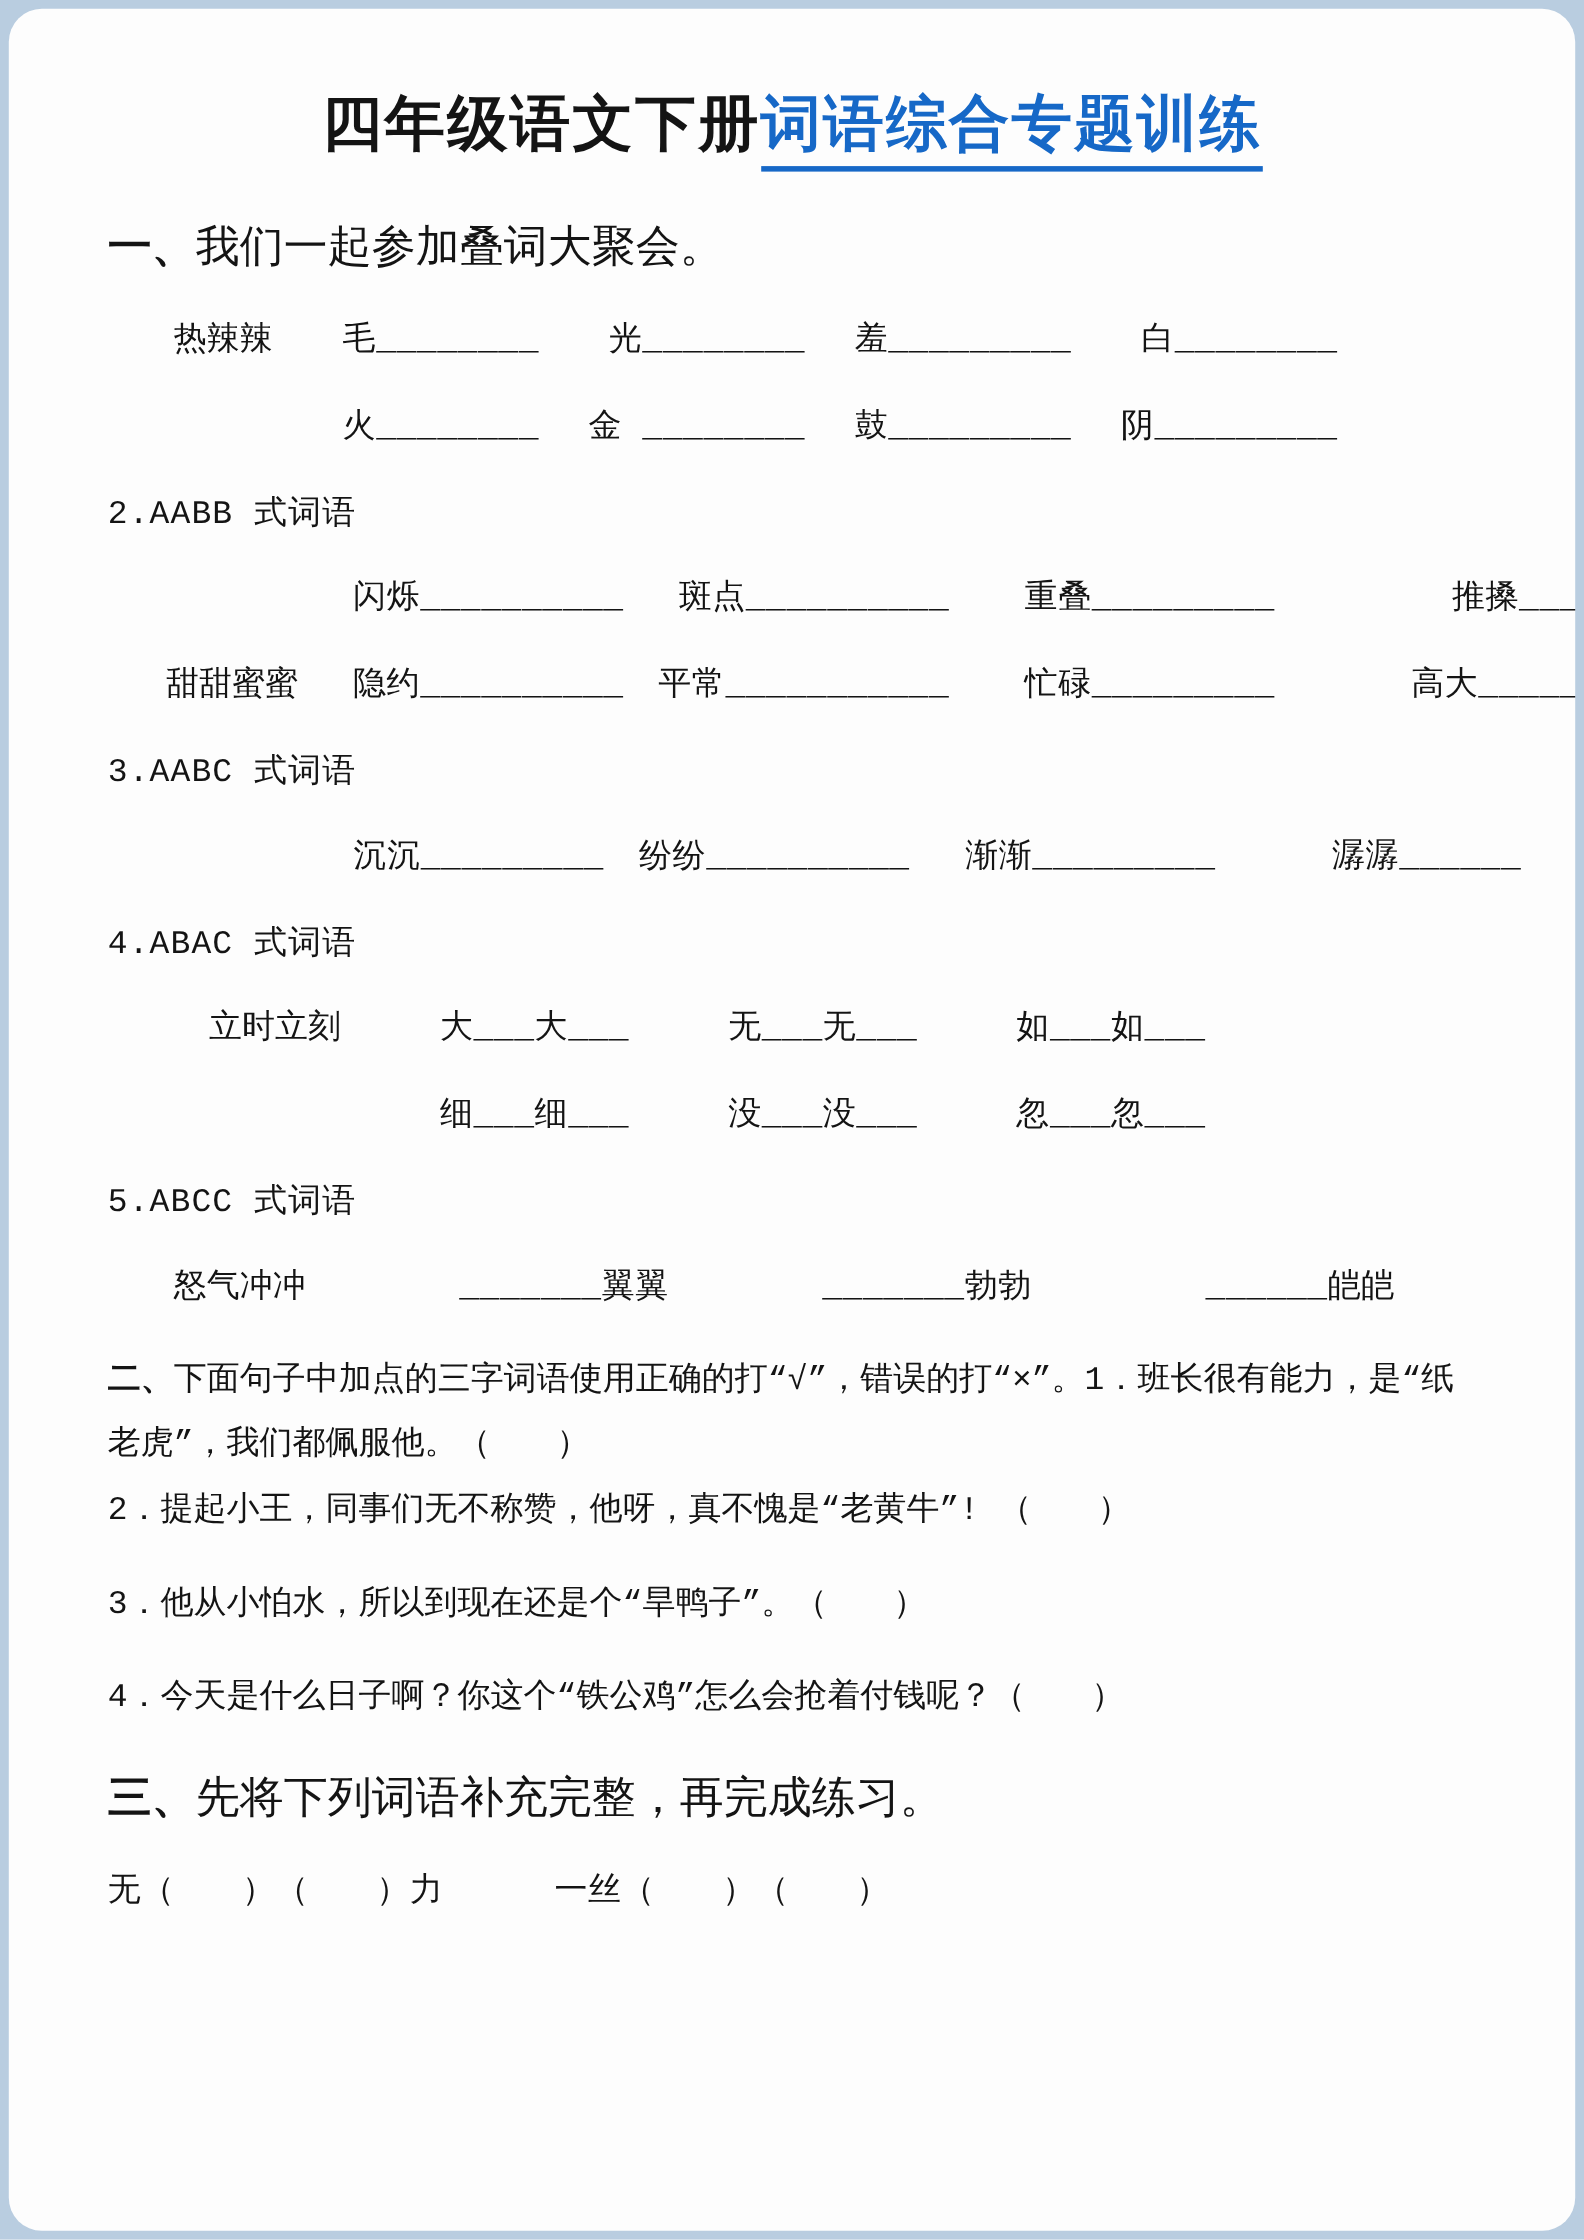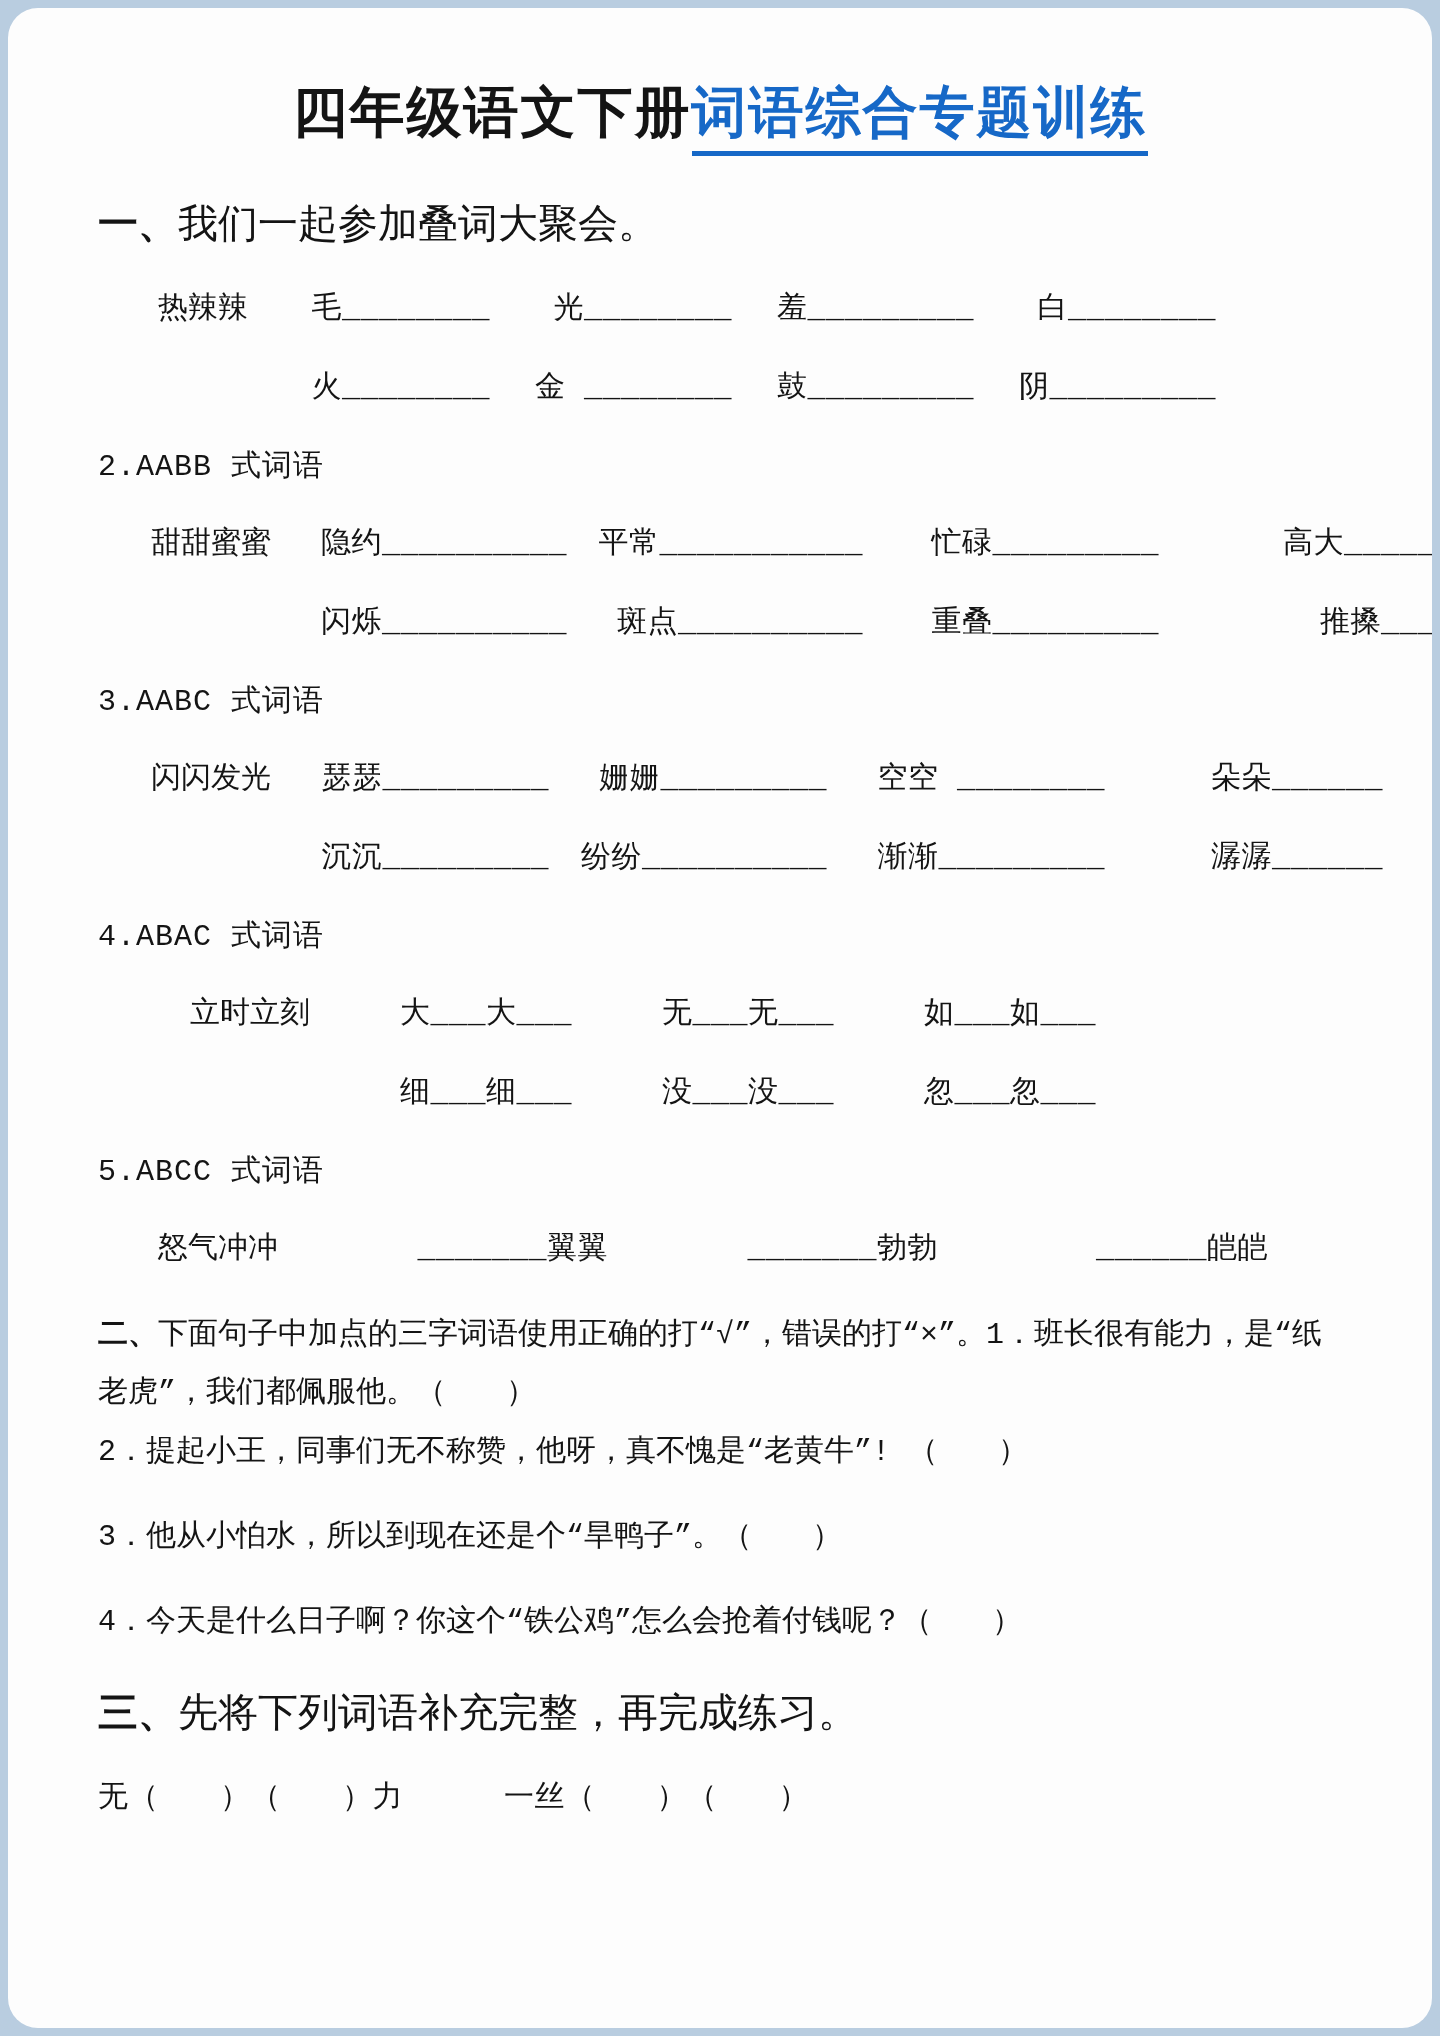--- a/index.html
+++ b/index.html
@@ -83,42 +83,35 @@
   <div class="fill-row p1">
     <span class="pad"></span>
     <span class="item blank-text">火________</span>
     <span class="item blank-text">金 ________</span>
     <span class="item blank-text">鼓_________</span>
     <span class="item blank-text">阴_________</span>
   </div>
 
   <div class="part-label">2.AABB 式词语</div>
   <div class="fill-row p2">
+    <span class="pad"></span>
+    <span class="item blank-text">闪烁__________</span>
+    <span class="item blank-text">斑点__________</span>
+    <span class="item blank-text">重叠_________</span>
+    <span class="item blank-text">推搡____</span>
+  </div>
+  <div class="fill-row p2">
     <span class="example">甜甜蜜蜜</span>
     <span class="item blank-text">隐约__________</span>
     <span class="item blank-text">平常___________</span>
     <span class="item blank-text">忙碌_________</span>
     <span class="item blank-text">高大______</span>
   </div>
-  <div class="fill-row p2">
-    <span class="pad"></span>
-    <span class="item blank-text">闪烁__________</span>
-    <span class="item blank-text">斑点__________</span>
-    <span class="item blank-text">重叠_________</span>
-    <span class="item blank-text">推搡____</span>
-  </div>
 
   <div class="part-label">3.AABC 式词语</div>
-  <div class="fill-row p3">
-    <span class="example">闪闪发光</span>
-    <span class="item blank-text">瑟瑟_________</span>
-    <span class="item blank-text">姗姗_________</span>
-    <span class="item blank-text">空空 ________</span>
-    <span class="item blank-text">朵朵______</span>
-  </div>
   <div class="fill-row p3">
     <span class="pad"></span>
     <span class="item blank-text">沉沉_________</span>
     <span class="item blank-text">纷纷__________</span>
     <span class="item blank-text">渐渐_________</span>
     <span class="item blank-text">潺潺______</span>
   </div>
 
   <div class="part-label">4.ABAC 式词语</div>
   <div class="fill-row p4">

